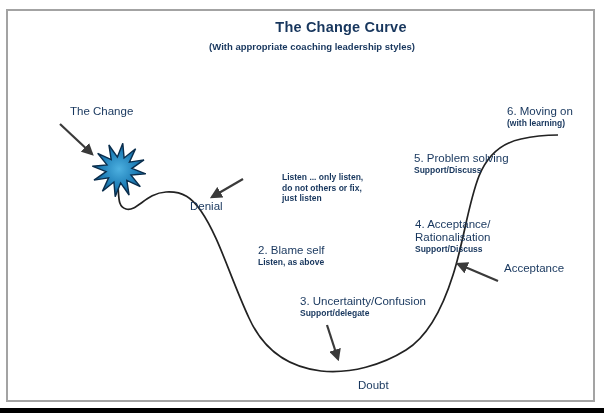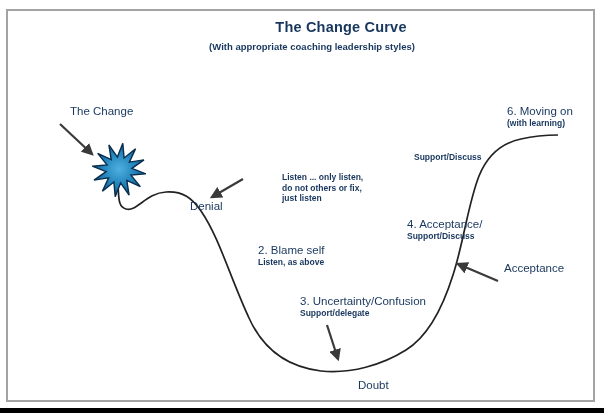--- a/index.html
+++ b/index.html
@@ -78,26 +78,28 @@
   <div class="lbl block" style="left:218px;top:244px;">
     <span class="head note-line">2. Blame self</span>
     <span class="note note-line">Listen, as above</span>
   </div>
 
   <div class="lbl block" style="left:260px;top:295px;">
     <span class="head note-line">3. Uncertainty/Confusion</span>
     <span class="note note-line">Support/delegate</span>
   </div>
 
-  <div class="lbl block" style="left:367px;top:218px;">
+  <div class="lbl block" style="left:375px;top:218px;">
     <span class="head note-line">4. Acceptance/</span>
+    <span class="head note-line">Rationalisation</span>
     <span class="note note-line">Support/Discuss</span>
   </div>
 
   <div class="lbl block" style="left:374px;top:152px;">
+    <span class="head note-line">5. Problem solving</span>
     <span class="note note-line">Support/Discuss</span>
   </div>
 
   <div class="lbl block" style="left:467px;top:105px;">
     <span class="head note-line">6. Moving on</span>
     <span class="note note-line">(with learning)</span>
   </div>
 
   <div id="bottombar"></div>
 </div>

